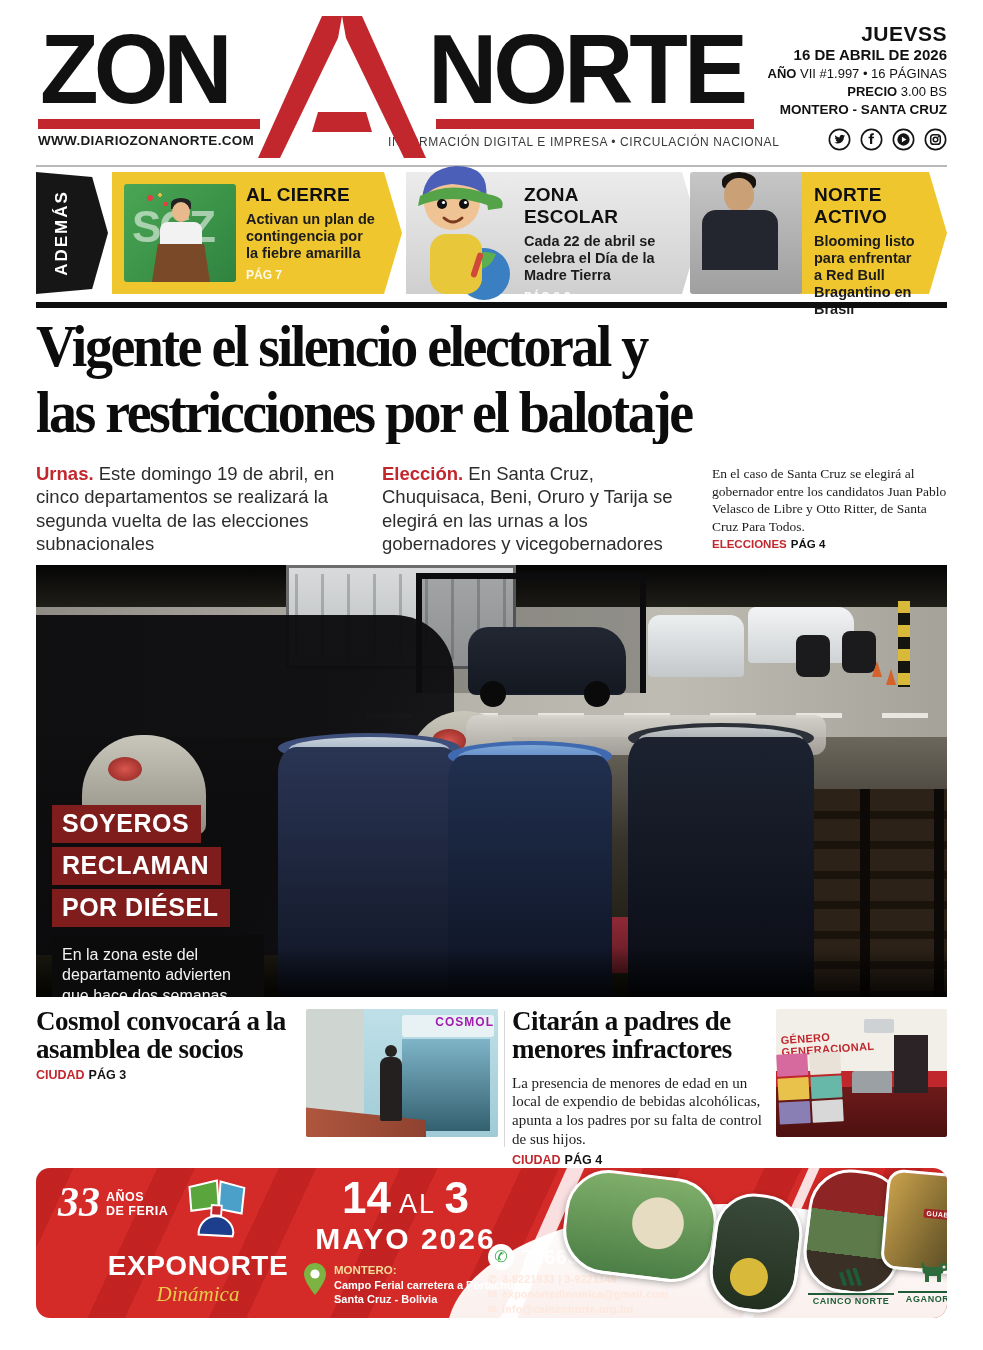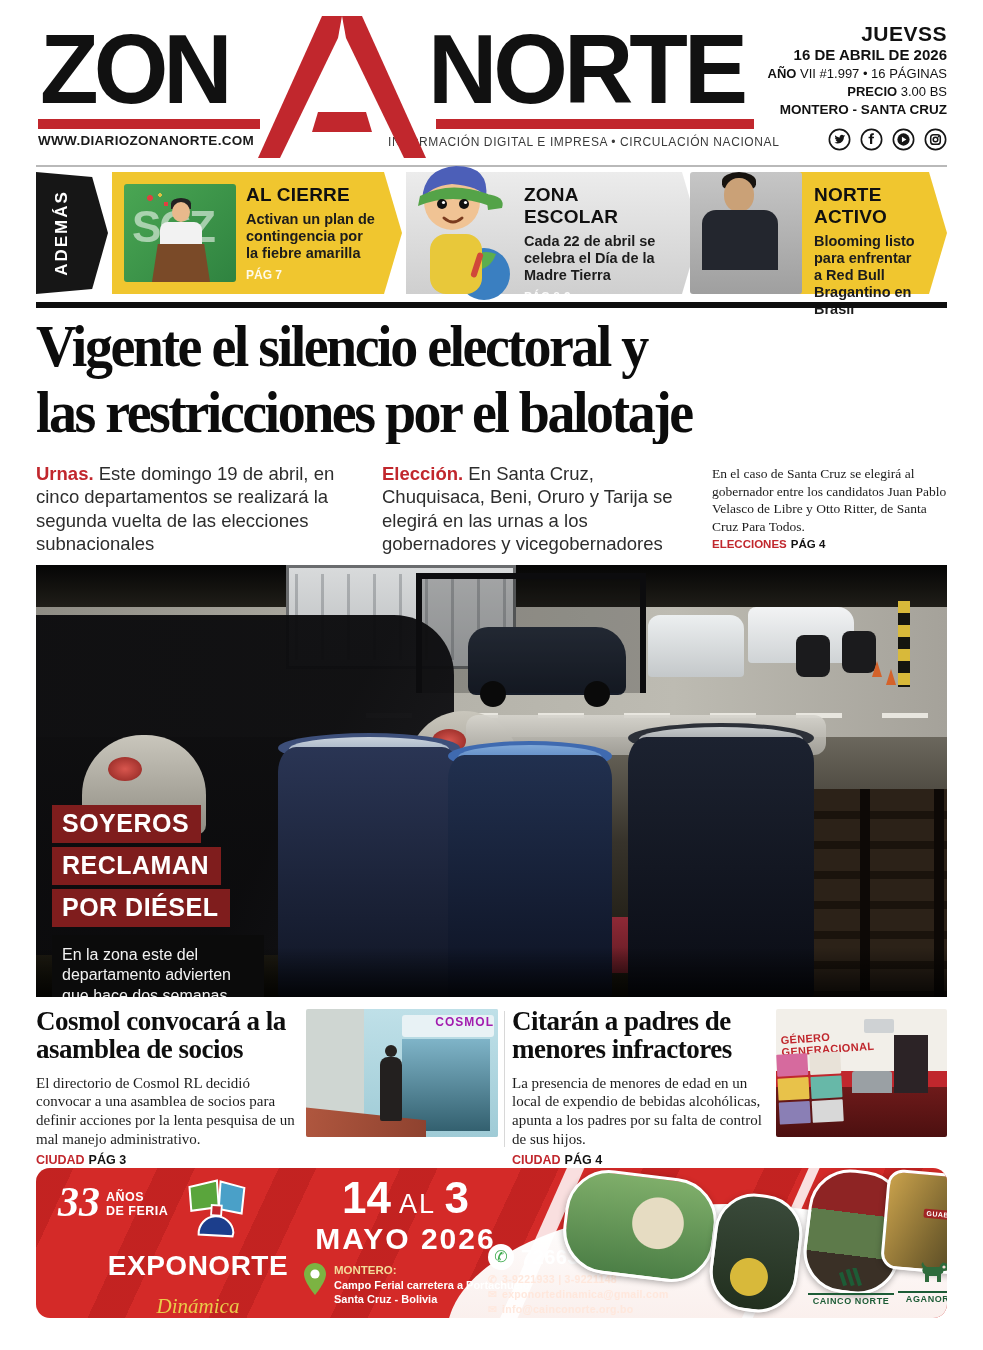--- a/index.html
+++ b/index.html
@@ -149,21 +149,21 @@
   .ad { position:absolute; left:36px; top:1168px; width:911px; height:150px; border-radius:14px; background:#d42a28; overflow:hidden;padding-left:28px; }
   .ad-stripes { position:absolute; inset:0; background:repeating-linear-gradient(115deg, rgba(150,15,15,0.28) 0 34px, transparent 34px 110px); }
   .ad-swoosh { position:absolute; right:-60px; top:36px; width:560px; height:260px; border-radius:50%; background:linear-gradient(#ffffff,#f4dcd6); }
   .ad-ribbon { position:absolute; width:16px; height:220px; background:rgba(255,255,255,0.85); transform:rotate(24deg); }
   .ad-years { position:absolute; left:22px; top:16px; color:#fff; display:flex; }
   .ad-years-num { font-family:"Liberation Serif",serif; font-style:italic; font-weight:bold; font-size:42px; line-height:0.9; }
   .ad-years-lbls { margin-left:6px; margin-top:6px; font-size:12.5px; font-weight:bold; line-height:1.15; letter-spacing:0.5px; }
   .ad-logo { position:absolute; left:148px; top:8px; }
   .ad-brand { position:absolute; left:52px; top:82px; width:220px; text-align:center; }
   .ad-brand-name { font-size:28px; font-weight:bold; color:#fff; letter-spacing:0.5px; }
-  .ad-brand-sub { font-family:"Liberation Serif",serif; font-style:italic; font-size:21px; color:#e9cb4a; margin-top:12px; }
+  .ad-brand-sub { font-family:"Liberation Serif",serif; font-style:italic; font-size:21px; color:#e9cb4a; margin-top:0px; }
   .ad-dates { position:absolute; left:262px; top:8px; width:215px; text-align:center; color:#fff; }
   .ad-dates .l1 { font-size:44px; font-weight:bold; line-height:1; }
   .ad-dates .l1 .mid { font-size:27px; font-weight:normal; letter-spacing:2px; }
   .ad-dates .l2 { font-size:30px; font-weight:bold; letter-spacing:2px; margin-top:2px; }
   .ad-loc { position:absolute; left:268px; top:95px; display:flex; }
   .ad-loc-text { margin-left:8px; color:#fff; font-size:11px; font-weight:bold; line-height:1.3; }
   .ad-loc-text .lbl { color:#f4dc9a; font-size:11.5px; }
   .ad-contacts { position:absolute; left:452px; top:76px; color:#fff; }
   .ad-wa { display:flex; align-items:center; }
   .ad-wa-num { font-size:20px; font-weight:bold; margin-left:7px; letter-spacing:0.5px; }
@@ -379,21 +379,20 @@
       <div class="ov-desc">
         <span>En la zona este del departamento advierten que hace dos semanas que no llega diésel para la cosecha</span>
         
       </div>
     </div>
   </div>
 
   <div class="stories">
     <div class="story-col sc1">
       <div class="story-head">Cosmol convocará a la asamblea de socios</div>
-      <div class="story-body">El directorio de Cosmol RL decidió convocar a una asamblea de socios para definir acciones por la lenta pesquisa de un mal manejo administrativo.</div>
       <div class="story-kicker"><span class="k">CIUDAD</span><span class="p">PÁG 3</span></div>
     </div>
     <div class="story-photo sp1">
       <div class="cp-sky"></div>
       <div class="cp-bldg"></div>
       <div class="cp-sign">
           <span>COSMOL</span>
         </div>
       <div class="cp-banner"></div>
       <div class="cp-walk"></div>

